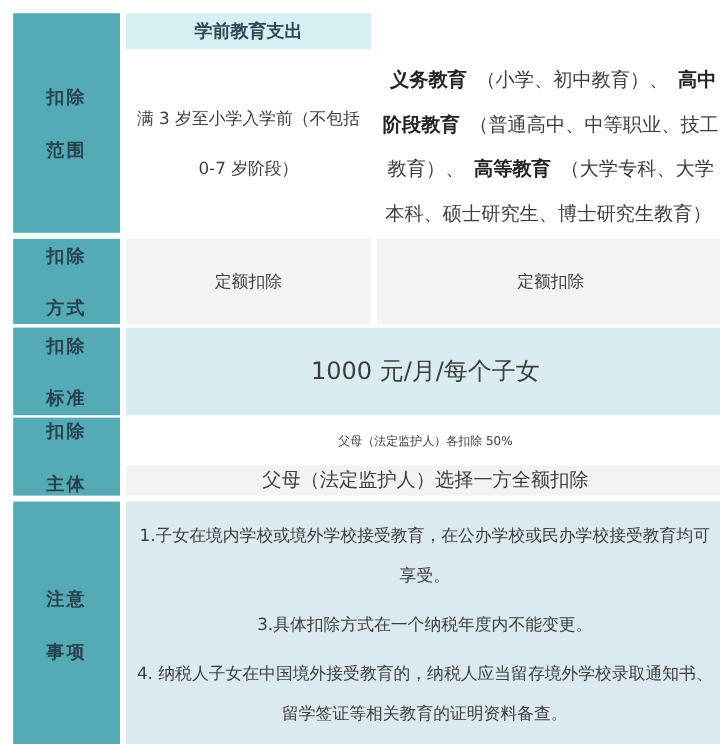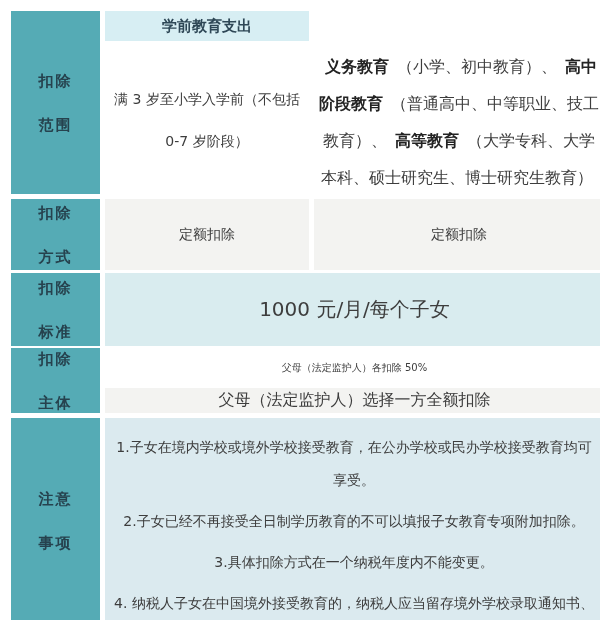--- a/index.html
+++ b/index.html
@@ -122,18 +122,17 @@
   <div class="cell method-pre">定额扣除</div>
   <div class="cell method-aca">定额扣除</div>
 
   <div class="cell standard-cell">1000 元/月/每个子女</div>
 
   <div class="cell subject-a">父母（法定监护人）各扣除 50%</div>
   <div class="cell subject-b">父母（法定监护人）选择一方全额扣除</div>
 
   <div class="notes-cell">
     <div class="note-line">1.子女在境内学校或境外学校接受教育，在公办学校或民办学校接受教育均可享受。</div>
-    <div class="note-line">2.子女已经不再接受全日制学历教育的不可以填报子女教育专项附加扣除。</div>
     <div class="note-line">3.具体扣除方式在一个纳税年度内不能变更。</div>
     <div class="note-line">4. 纳税人子女在中国境外接受教育的，纳税人应当留存境外学校录取通知书、留学签证等相关教育的证明资料备查。</div>
   </div>
 
 </div>
 
 </body></html>

